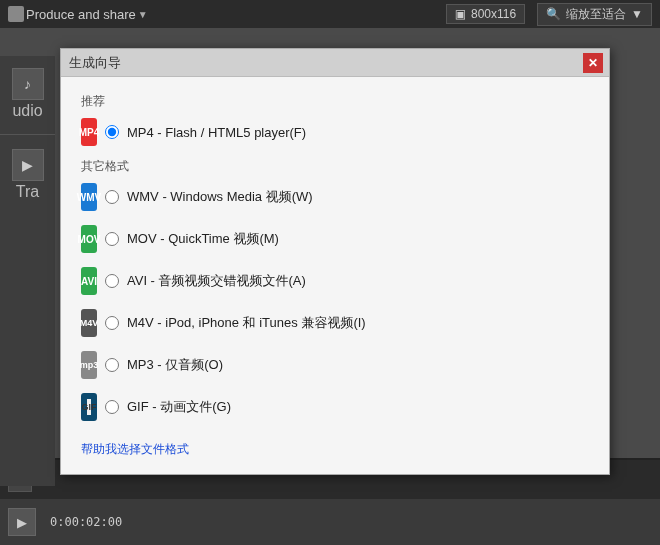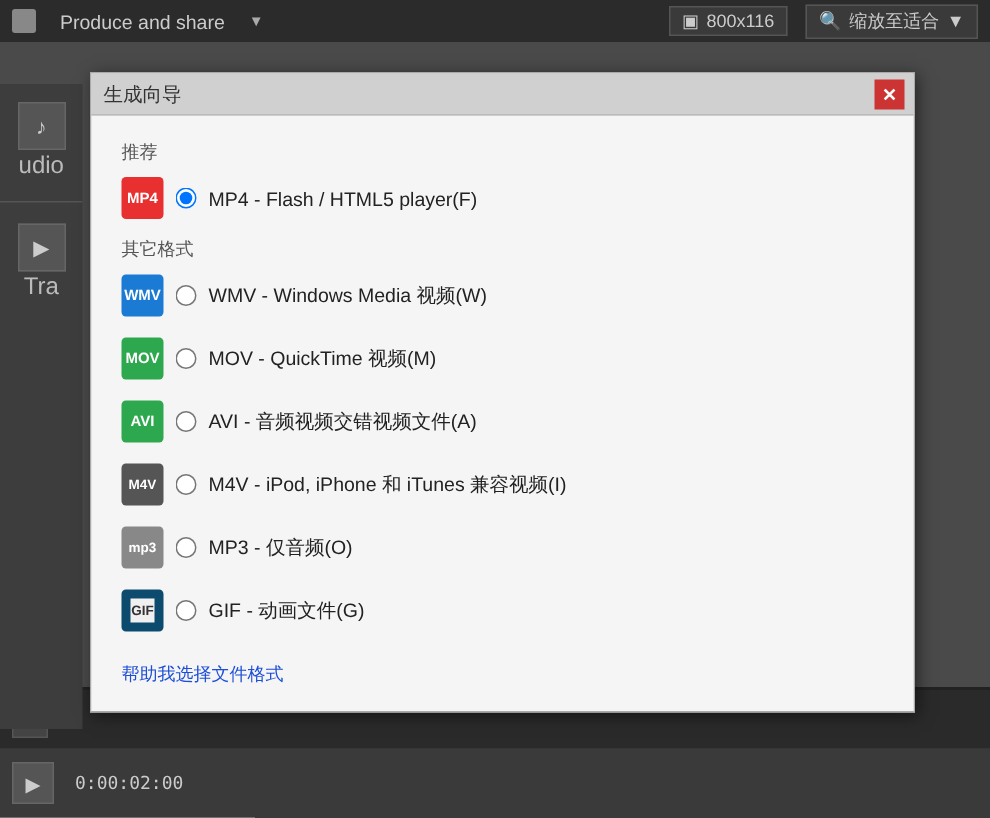--- a/index.html
+++ b/index.html
@@ -18,21 +18,21 @@
       height: 28px;
       background: #2b2b2b;
       display: flex;
       align-items: center;
       padding: 0 8px;
       gap: 10px;
     }
     .top-bar-left {
       display: flex;
       align-items: center;
-      gap: 16px;
+      gap: 2px;
       color: #ccc;
       font-size: 13px;
     }
     .top-bar-icon {
       width: 16px;
       height: 16px;
       background: #888;
       border-radius: 2px;
       display: inline-block;
     }
@@ -163,21 +163,21 @@
 
     .option-row {
       display: flex;
       align-items: center;
       gap: 8px;
       margin-bottom: 10px;
       padding: 2px 0;
     }
 
     .format-icon {
-      width: 28px;
+      width: 16px;
       height: 28px;
       border-radius: 3px;
       display: flex;
       align-items: center;
       justify-content: center;
       font-size: 10px;
       font-weight: bold;
       color: white;
       flex-shrink: 0;
     }

